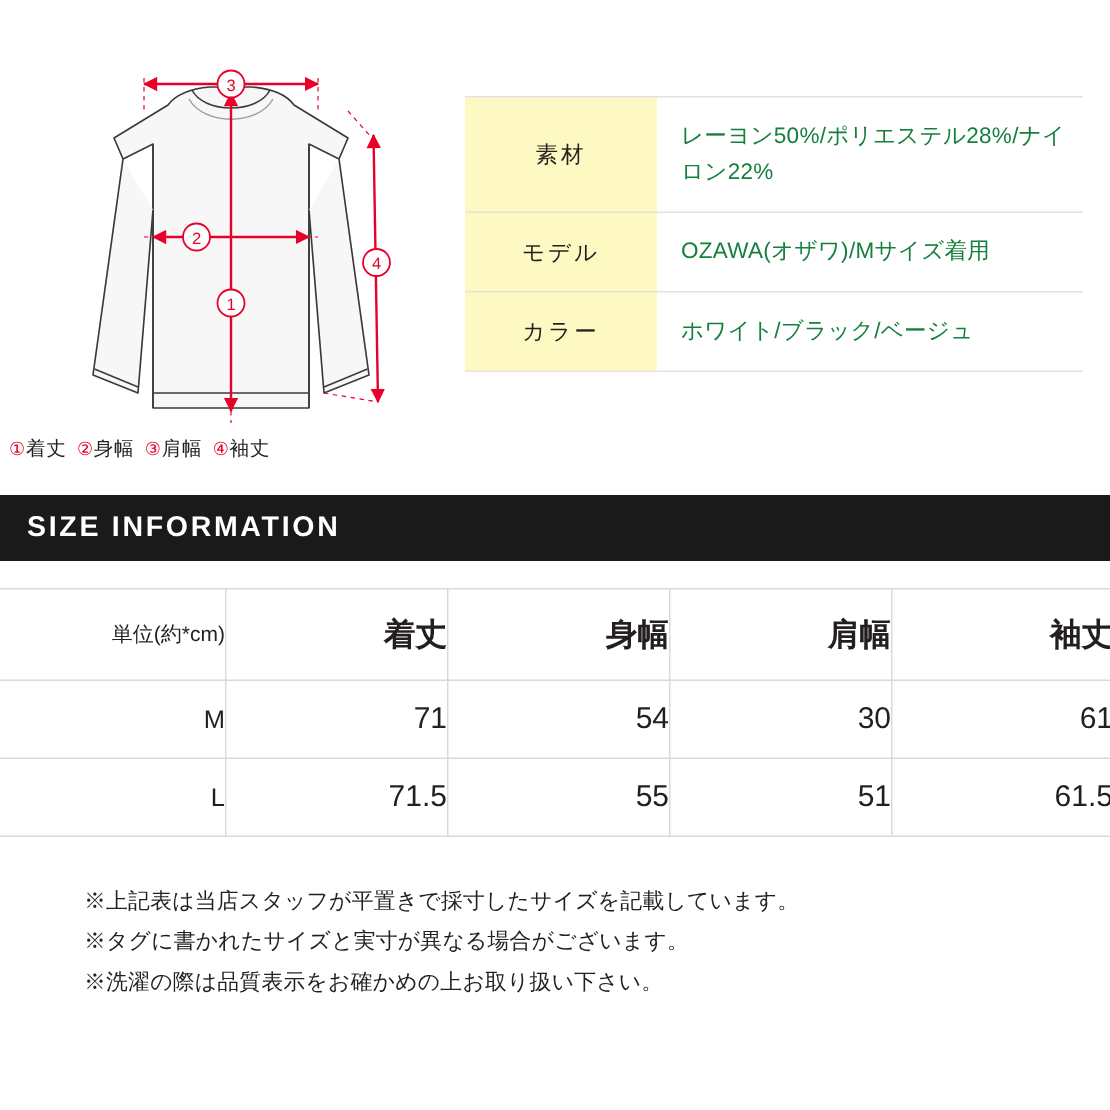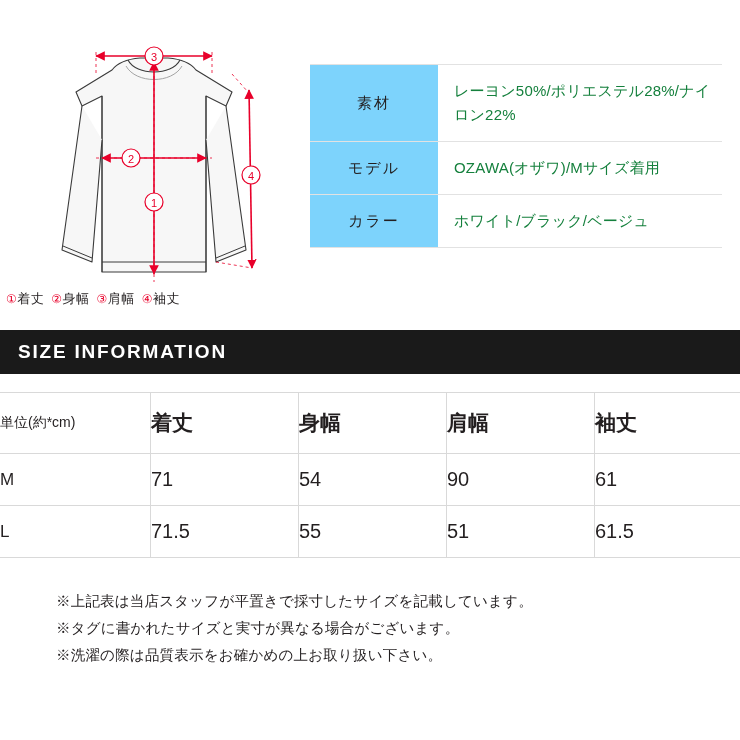--- a/index.html
+++ b/index.html
@@ -68,21 +68,21 @@
     font-size: 15px;
   }
   .spec tr { }
   .spec td {
     border-bottom: 1px solid #e2e2e2;
     vertical-align: middle;
   }
   .spec tr:first-child td { border-top: 1px solid #e2e2e2; }
   .spec .k {
     width: 120px;
-    background: #7dd3fc;
+    background: #fef9c3;
     text-align: center;
     padding: 16px 4px;
     font-size: 15px;
     letter-spacing: 2px;
     color: #231f20;
   }
   .spec .v {
     padding: 14px 0 14px 16px;
     font-size: 15px;
     line-height: 1.6;
@@ -113,21 +113,21 @@
   .sizetbl {
     position: absolute;
     left: 0;
     top: 392px;
     width: 740px;
     border-collapse: collapse;
     table-layout: fixed;
   }
   .sizetbl th, .sizetbl td {
     border-bottom: 1px solid #d9d9d9;
-    text-align: left;
+    text-align: right;
     color: #231f20;
     margin-top: 24px;
   }
   .sizetbl thead th {
     border-top: 1px solid #d9d9d9;
   }
   .sizetbl .c0 { width: 150px; }
   .sizetbl .cx { width: 147px; }
   .sizetbl thead th {
     padding: 16px 0;
@@ -266,21 +266,21 @@
         <th class="cx vsep">身幅</th>
         <th class="cx vsep">肩幅</th>
         <th class="cx">袖丈</th>
       </tr>
     </thead>
     <tbody>
       <tr>
         <td class="lab vsep">M</td>
         <td class="vsep">71</td>
         <td class="vsep">54</td>
-        <td class="vsep">90</td>
+        <td class="vsep">30</td>
         <td>61</td>
       </tr>
       <tr>
         <td class="lab vsep">L</td>
         <td class="vsep">71.5</td>
         <td class="vsep">55</td>
         <td class="vsep">51</td>
         <td>61.5</td>
       </tr>
     </tbody>

